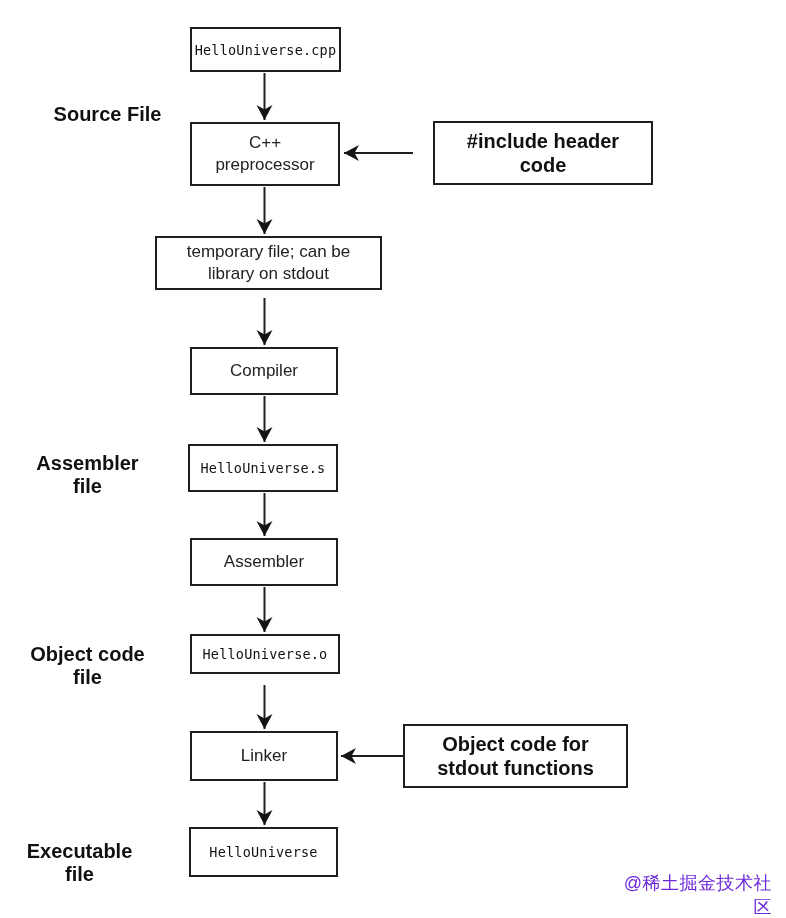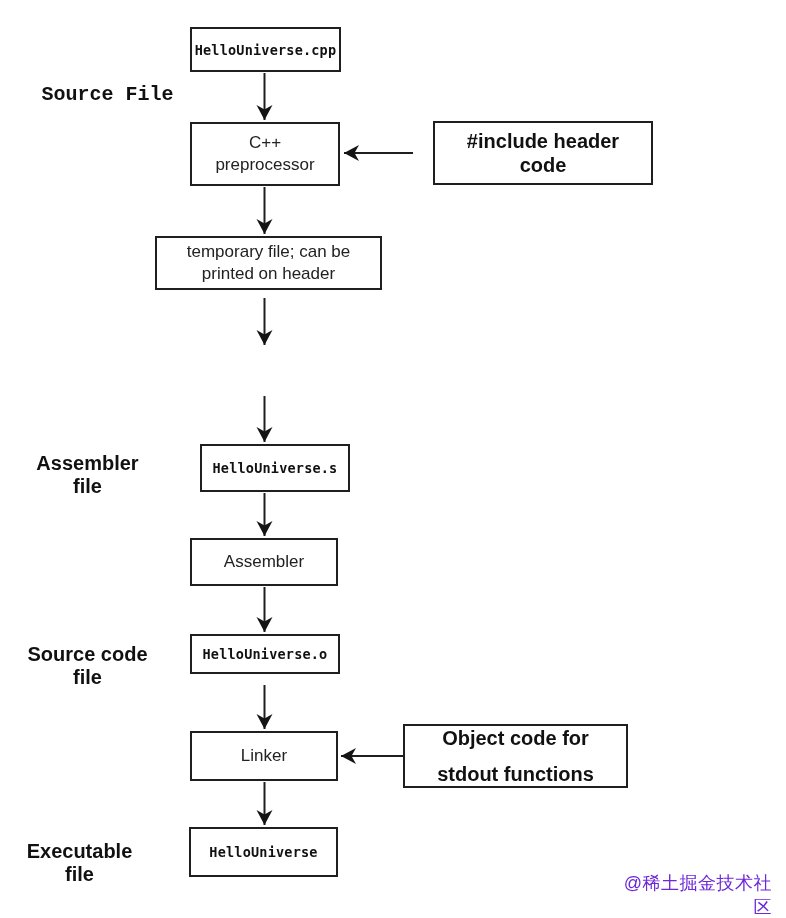--- a/index.html
+++ b/index.html
@@ -8,21 +8,21 @@
     font-family:"Liberation Sans", sans-serif;color:#1c1c1c;overflow:hidden;
   }
   .arrow-layer{position:absolute;left:0;top:0;width:786px;height:918px;pointer-events:none;}
   .box{
     position:absolute;box-sizing:border-box;border:2px solid #1f1f1f;background:#ffffff;
     display:flex;flex-direction:column;align-items:center;justify-content:center;
     text-align:center;
   }
   .box.mono span{
     font-family:"DejaVu Sans Mono","Liberation Mono",monospace;
-    font-weight:bold;font-size:13.5px;letter-spacing:0.2px;color:#111;
+    font-weight:normal;font-size:13.5px;letter-spacing:0.2px;color:#111;
   }
   .box.proc span{font-size:17px;line-height:22px;color:#222;}
   .box.note span{font-weight:bold;font-size:20px;line-height:24px;color:#111;}
   .side-label{
     position:absolute;text-align:center;font-weight:bold;font-size:20px;line-height:23px;color:#111;
   }
   .watermark{
     position:absolute;left:612px;top:871px;width:160px;text-align:right;
     font-size:18px;color:#6d28d9;letter-spacing:0.5px;
   }
@@ -45,55 +45,58 @@
       <line x1="264.5" y1="396" x2="264.5" y2="442" marker-end="url(#ah)"></line>
       <line x1="264.5" y1="493" x2="264.5" y2="536" marker-end="url(#ah)"></line>
       <line x1="264.5" y1="587" x2="264.5" y2="632" marker-end="url(#ah)"></line>
       <line x1="264.5" y1="685" x2="264.5" y2="729" marker-end="url(#ah)"></line>
       <line x1="264.5" y1="782" x2="264.5" y2="825" marker-end="url(#ah)"></line>
       <line x1="413" y1="153" x2="344" y2="153" marker-end="url(#ah)"></line>
       <line x1="403" y1="756" x2="341" y2="756" marker-end="url(#ah)"></line>
     </g>
   </svg>
 
-  <div class="side-label" style="left:30px;top:83px;width:155px;font-family:Liberation Mono, monospace;">
+  <div class="side-label" style="left:30px;top:103px;width:155px;">
     <span>Source File</span>
   </div>
 
   <div class="side-label" style="left:15px;top:452px;width:145px;">
     <div>Assembler</div>
     <div>file</div>
   </div>
 
   <div class="side-label" style="left:10px;top:643px;width:155px;">
-    <div>Source code</div>
+    <div>Object code</div>
     <div>file</div>
   </div>
 
   <div class="side-label" style="left:2px;top:840px;width:155px;">
     <div>Executable</div>
     <div>file</div>
   </div>
 
   <div class="box mono" style="left:190px;top:27px;width:151px;height:45px;">
     <span>HelloUniverse.cpp</span>
   </div>
 
   <div class="box proc" style="left:190px;top:122px;width:150px;height:64px;">
     <span>C++</span>
     <span>preprocessor</span>
   </div>
 
   <div class="box proc" style="left:155px;top:236px;width:227px;height:54px;">
     <span>temporary file; can be</span>
-    <span>printed on header</span>
+    <span>library on stdout</span>
   </div>
 
+  <div class="box proc" style="left:190px;top:347px;width:148px;height:48px;">
+    <span>Compiler</span>
+  </div>
 
-  <div class="box mono" style="left:200px;top:444px;width:150px;height:48px;">
+  <div class="box mono" style="left:188px;top:444px;width:150px;height:48px;">
     <span>HelloUniverse.s</span>
   </div>
 
   <div class="box proc" style="left:190px;top:538px;width:148px;height:48px;">
     <span>Assembler</span>
   </div>
 
   <div class="box mono" style="left:190px;top:634px;width:150px;height:40px;">
     <span>HelloUniverse.o</span>
   </div>
@@ -104,20 +107,20 @@
 
   <div class="box mono" style="left:189px;top:827px;width:149px;height:50px;">
     <span>HelloUniverse</span>
   </div>
 
   <div class="box note" style="left:413px;top:121px;width:220px;height:64px;margin-left:20px;">
     <span>#include header</span>
     <span>code</span>
   </div>
 
-  <div class="box note" style="left:403px;top:724px;width:225px;height:64px;justify-content:space-between;">
+  <div class="box note" style="left:403px;top:724px;width:225px;height:64px;">
     <span>Object code for</span>
     <span>stdout functions</span>
   </div>
 
   <div class="watermark">@稀土掘金技术社区</div>
 
 </div>
 
 </body></html>

